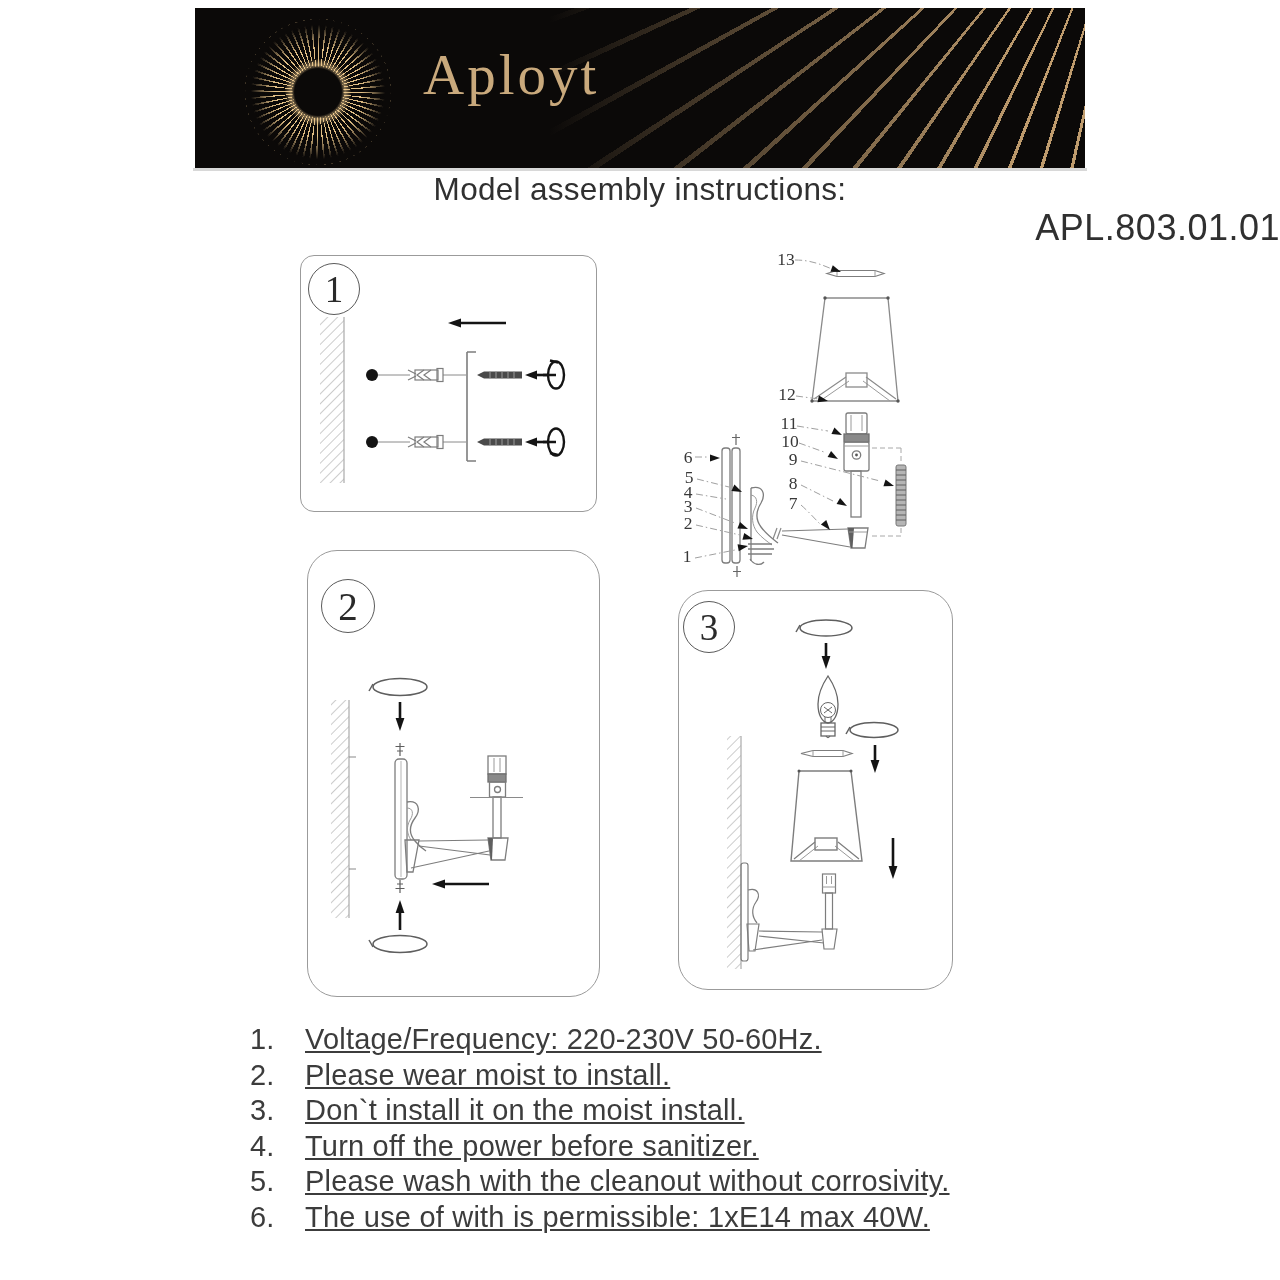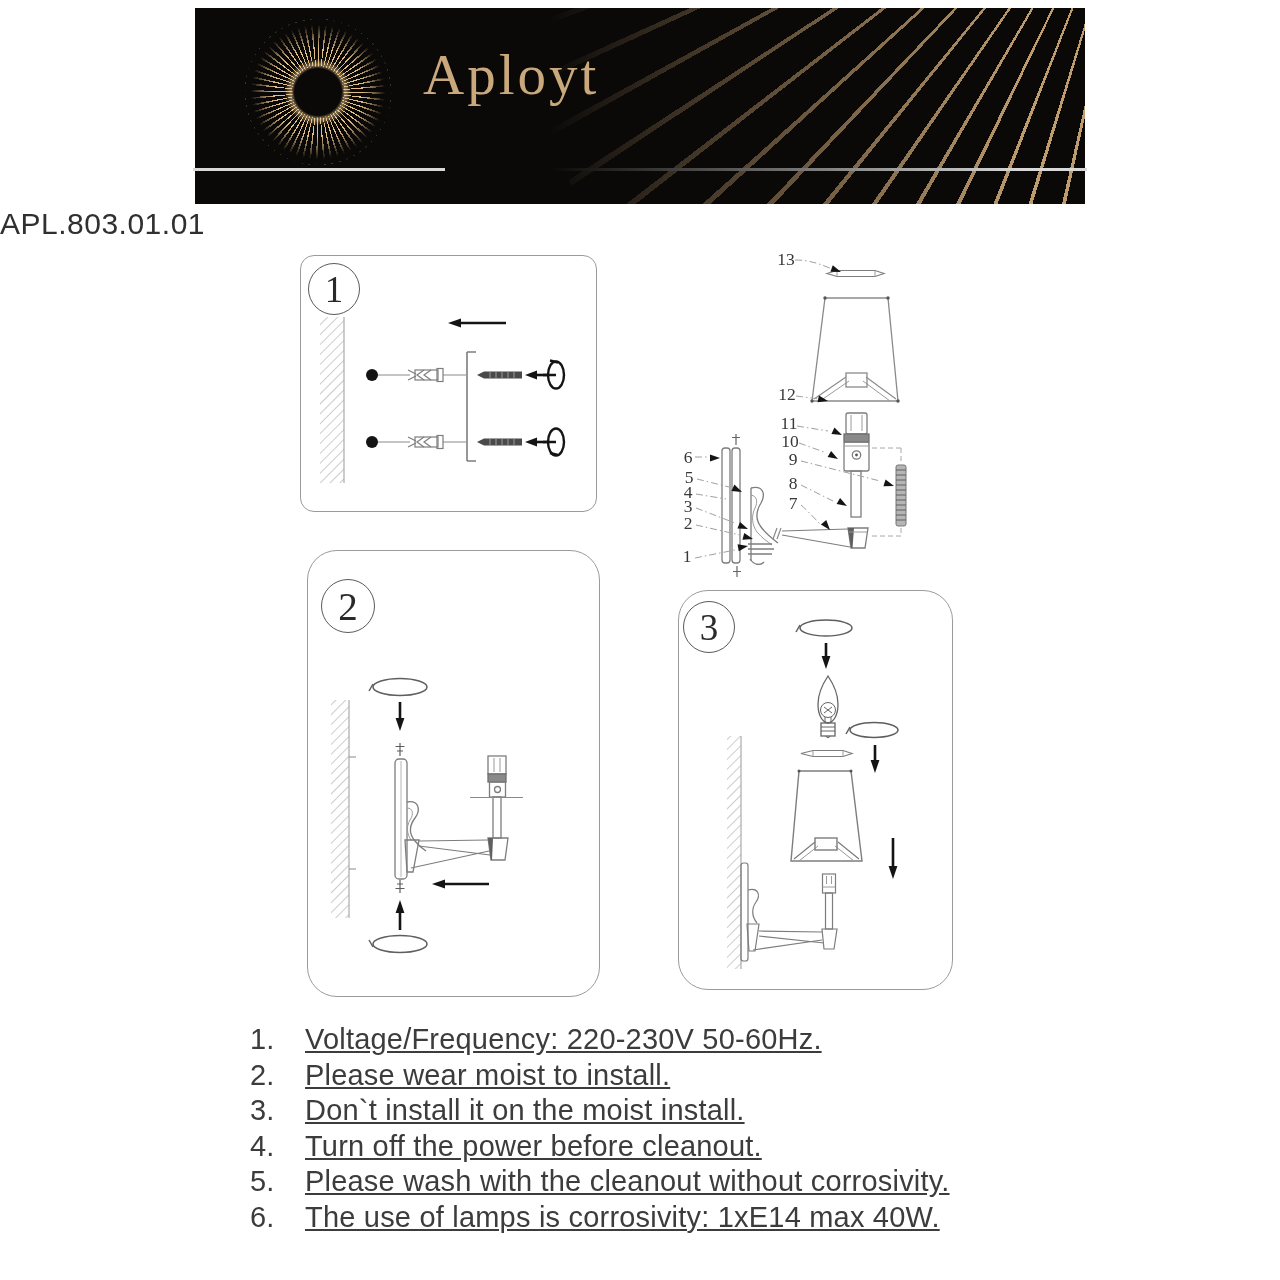--- a/index.html
+++ b/index.html
@@ -1,40 +1,40 @@
 <!DOCTYPE html>
 <html style="--banner-bg: #0b0908; --gold: #c9a97c; --panel-border: #9b9b9b; --diagram-line: #7d7d7d; --text-dark: #3c3c3c;"><head>
 <meta charset="utf-8">
 <style>
   html,body{margin:0;padding:0;background:#ffffff;}
   .page{position:relative;width:1280px;height:1280px;background:#fff;overflow:hidden;
         font-family:"Liberation Sans",sans-serif;color:#3c3c3c;}
 
   
-  .banner{position:absolute;left:195px;top:8px;width:890px;height:196px;
+  .banner{position:absolute;left:195px;top:8px;width:890px;height:160px;
           background:var(--banner-bg,#0b0908);overflow:hidden;}
   .banner-underline{position:absolute;left:193px;top:168px;width:894px;height:3px;background:#d8d8d8;}
   .fan{position:absolute;left:260px;top:-910px;width:1400px;height:1400px;border-radius:50%;z-index:0;
        background:repeating-conic-gradient(from 100deg,rgba(206,168,118,.92) 0 0.5deg,rgba(0,0,0,0) 0.5deg 4.4deg);}
   .fan-fade{position:absolute;left:250px;top:0;width:580px;height:100%;z-index:1;
        background:linear-gradient(to right,#0b0908 0%,#0b0908 18%,rgba(11,9,8,0) 100%);}
   .star{position:absolute;left:50px;top:11px;width:146px;height:146px;z-index:2;}
   .star-rays{position:absolute;inset:0;border-radius:50%;
        background:repeating-conic-gradient(rgba(236,200,140,.95) 0 1.6deg,rgba(11,9,8,0) 1.6deg 6deg);}
   .star-overlay{position:absolute;inset:0;border-radius:50%;background:
        radial-gradient(circle closest-side,rgba(244,208,148,0) 0 32%,rgba(244,208,148,.55) 37%,rgba(244,208,148,0) 46%),
        radial-gradient(circle closest-side,#0b0908 0 34%,rgba(11,9,8,0) 36% 60%,rgba(11,9,8,.55) 78%,#0b0908 92%);}
   .brand{position:absolute;left:228px;top:34px;z-index:3;font-family:"Liberation Serif",serif;
        font-size:57px;letter-spacing:3px;color:var(--gold,#c9a97c);font-weight:400;}
 
   
   .title1{position:absolute;left:0;top:171px;width:1280px;text-align:center;
           font-size:31.5px;color:#303030;letter-spacing:.3px;}
-  .title2{position:absolute;left:0;top:207px;width:1280px;text-align:left;
-          font-size:30px;color:#303030;letter-spacing:.5px;}
+  .title2{position:absolute;left:0;top:207px;width:1280px;text-align:right;
+          font-size:36px;color:#303030;letter-spacing:.5px;}
 
   
   .panel{position:absolute;border:1.7px solid var(--panel-border,#9b9b9b);background:#fff;box-sizing:border-box;}
   .p1{left:300px;top:255px;width:297px;height:257px;border-radius:14px;}
   .p2{left:307px;top:550px;width:293px;height:447px;border-radius:30px;}
   .p3{left:678px;top:590px;width:275px;height:400px;border-radius:30px;}
   .step{position:absolute;border:1.6px solid #5a5a5a;border-radius:50%;background:#fff;
         display:flex;align-items:center;justify-content:center;z-index:5;
         font-family:"Liberation Serif",serif;color:#2a2a2a;}
   .diag{position:absolute;pointer-events:none;}
@@ -55,20 +55,21 @@
     <div class="fan"></div>
     <div class="fan-fade"></div>
     <div class="star">
       <div class="star-rays"></div>
       <div class="star-overlay"></div>
     </div>
     <div class="brand">Aployt</div>
   </div>
   <div class="banner-underline"></div>
 
+  <div class="title1">Model assembly instructions:</div>
   <div class="title2">APL.803.01.01</div>
 
   <div class="panel p1"></div>
   <div class="panel p2"></div>
   <div class="panel p3"></div>
 
   <div class="step" style="left:308px;top:263px;width:50px;height:50px;font-size:37px;">1</div>
   <div class="step" style="left:321px;top:579px;width:52px;height:52px;font-size:39px;">2</div>
   <div class="step" style="left:683px;top:601px;width:50px;height:50px;font-size:37px;">3</div>
 
@@ -371,25 +372,25 @@
     <div class="irow">
       <span class="inum">2.</span>
       <span class="itext">Please wear moist to install.</span>
     </div>
     <div class="irow">
       <span class="inum">3.</span>
       <span class="itext">Don`t install it on the moist install.</span>
     </div>
     <div class="irow">
       <span class="inum">4.</span>
-      <span class="itext">Turn off the power before cleanout.</span>
+      <span class="itext">Turn off the power before sanitizer.</span>
     </div>
     <div class="irow">
       <span class="inum">5.</span>
       <span class="itext">Please wash with the cleanout without corrosivity.</span>
     </div>
     <div class="irow">
       <span class="inum">6.</span>
-      <span class="itext">The use of lamps is corrosivity: 1xE14 max 40W.</span>
+      <span class="itext">The use of with is permissible: 1xE14 max 40W.</span>
     </div>
   </div>
 
 </div>
 
 </body></html>

